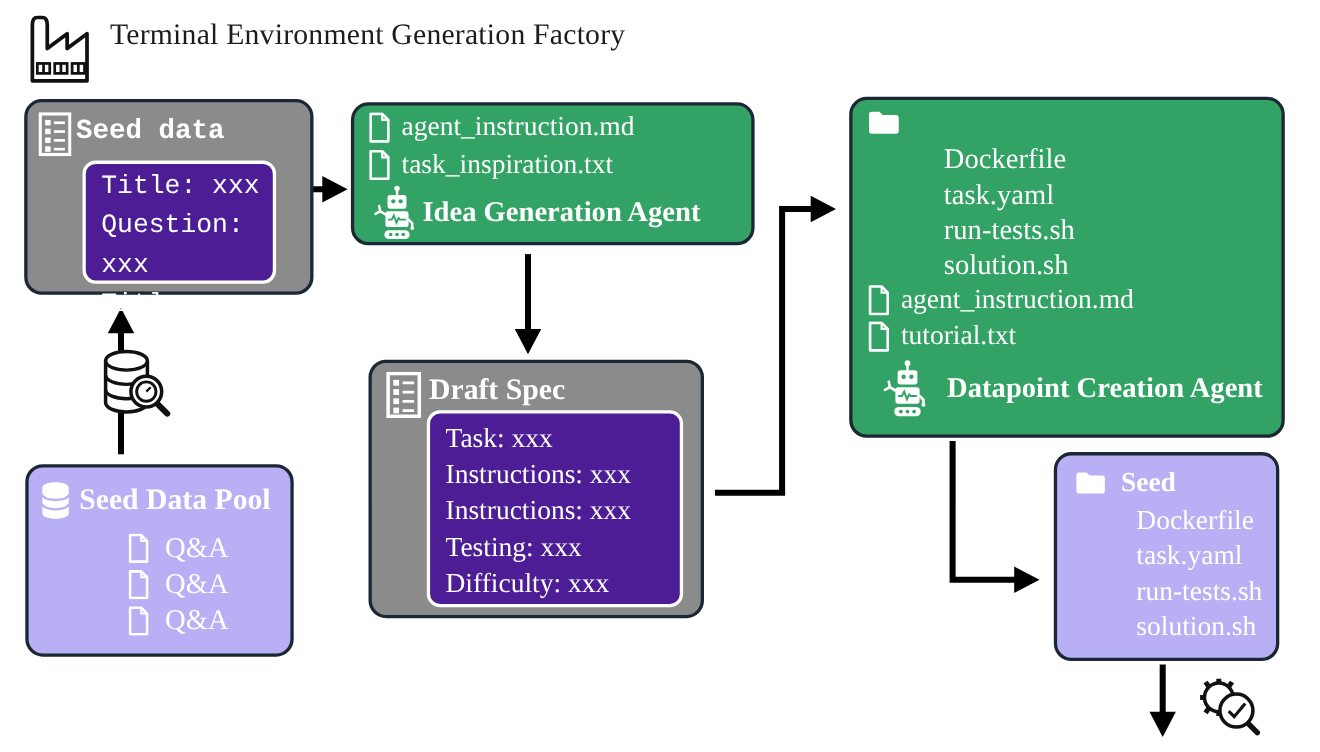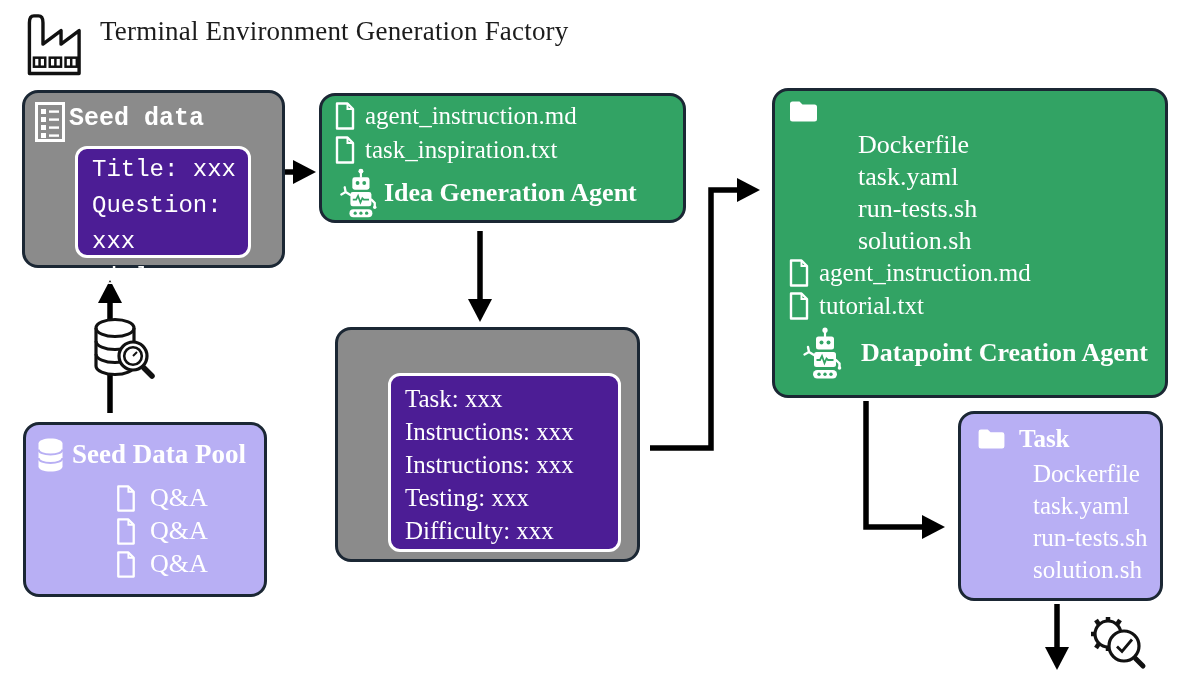--- a/index.html
+++ b/index.html
@@ -115,20 +115,36 @@
         <rect x="12" y="43" width="24" height="8.5" rx="4.2" fill="#fff"></rect>
         <circle cx="18" cy="47.2" r="1.7" fill="#32a364"></circle>
         <circle cx="24" cy="47.2" r="1.7" fill="#32a364"></circle>
         <circle cx="30" cy="47.2" r="1.7" fill="#32a364"></circle>
       </svg>
       <span class="t-bold fs26 t-white" style="margin-left:4px;">Idea Generation Agent</span>
     </div>
   </div>
 
   <div class="box gray" style="left:335px;top:327px;width:305px;height:235px;">
+    <div class="hdr-row" style="left:12px;top:8px;">
+      <svg width="34" height="42" viewBox="0 0 30 40">
+        <rect x="1.5" y="1.5" width="27" height="37" fill="none" stroke="#fff" stroke-width="3"></rect>
+        <g fill="#fff">
+          <rect x="6" y="7" width="5" height="5"></rect>
+            <rect x="14" y="8.4" width="10" height="2.4"></rect>
+          <rect x="6" y="15" width="5" height="5"></rect>
+            <rect x="14" y="16.4" width="10" height="2.4"></rect>
+          <rect x="6" y="23" width="5" height="5"></rect>
+            <rect x="14" y="24.4" width="10" height="2.4"></rect>
+          <rect x="6" y="31" width="5" height="5"></rect>
+            <rect x="14" y="32.4" width="10" height="2.4"></rect>
+        </g>
+      </svg>
+      <span class="t-bold fs27 t-white" style="margin-left:6px;margin-top:1px;">Draft Spec</span>
+    </div>
     <div class="inner-card" style="left:50px;top:43px;width:233px;height:179px;padding:6px 0 14px 14px;">
       <div class="fs25" style="line-height:33px;">Task: xxx</div>
       <div class="fs25" style="line-height:33px;">Instructions: xxx</div>
       <div class="fs25" style="line-height:33px;">Instructions: xxx</div>
       <div class="fs25" style="line-height:33px;">Testing: xxx</div>
       <div class="fs25" style="line-height:33px;">Difficulty: xxx</div>
     </div>
   </div>
 
   <div class="box green" style="left:772px;top:88px;width:396px;height:310px;">
@@ -208,21 +224,21 @@
       </svg>
       <span class="fs26 t-white" style="margin-left:13px;">Q&amp;A</span>
     </div>
   </div>
 
   <div class="box purple" style="left:958px;top:411px;width:205px;height:190px;">
     <div class="row" style="left:16px;top:11px;">
       <svg width="29" height="22" viewBox="0 0 30 23">
         <path d="M1.5,4 Q1.5,1.5 4,1.5 H11 L14,4.5 H26 Q28.5,4.5 28.5,7 V19 Q28.5,21.5 26,21.5 H4 Q1.5,21.5 1.5,19 Z" fill="#fff"></path>
       </svg>
-      <span class="t-bold fs25 t-white" style="margin-left:13px;">Task</span>
+      <span class="t-bold fs25 t-white" style="margin-left:13px;">Seed</span>
     </div>
     <div class="abs" style="left:72px;top:44px;">
       <div class="fs25 t-white" style="line-height:32px;">Dockerfile</div>
       <div class="fs25 t-white" style="line-height:32px;">task.yaml</div>
       <div class="fs25 t-white" style="line-height:32px;">run-tests.sh</div>
       <div class="fs25 t-white" style="line-height:32px;">solution.sh</div>
     </div>
   </div>
 
   <svg class="float-icon" style="left:86px;top:314px;" width="72" height="76" viewBox="0 0 72 76">

